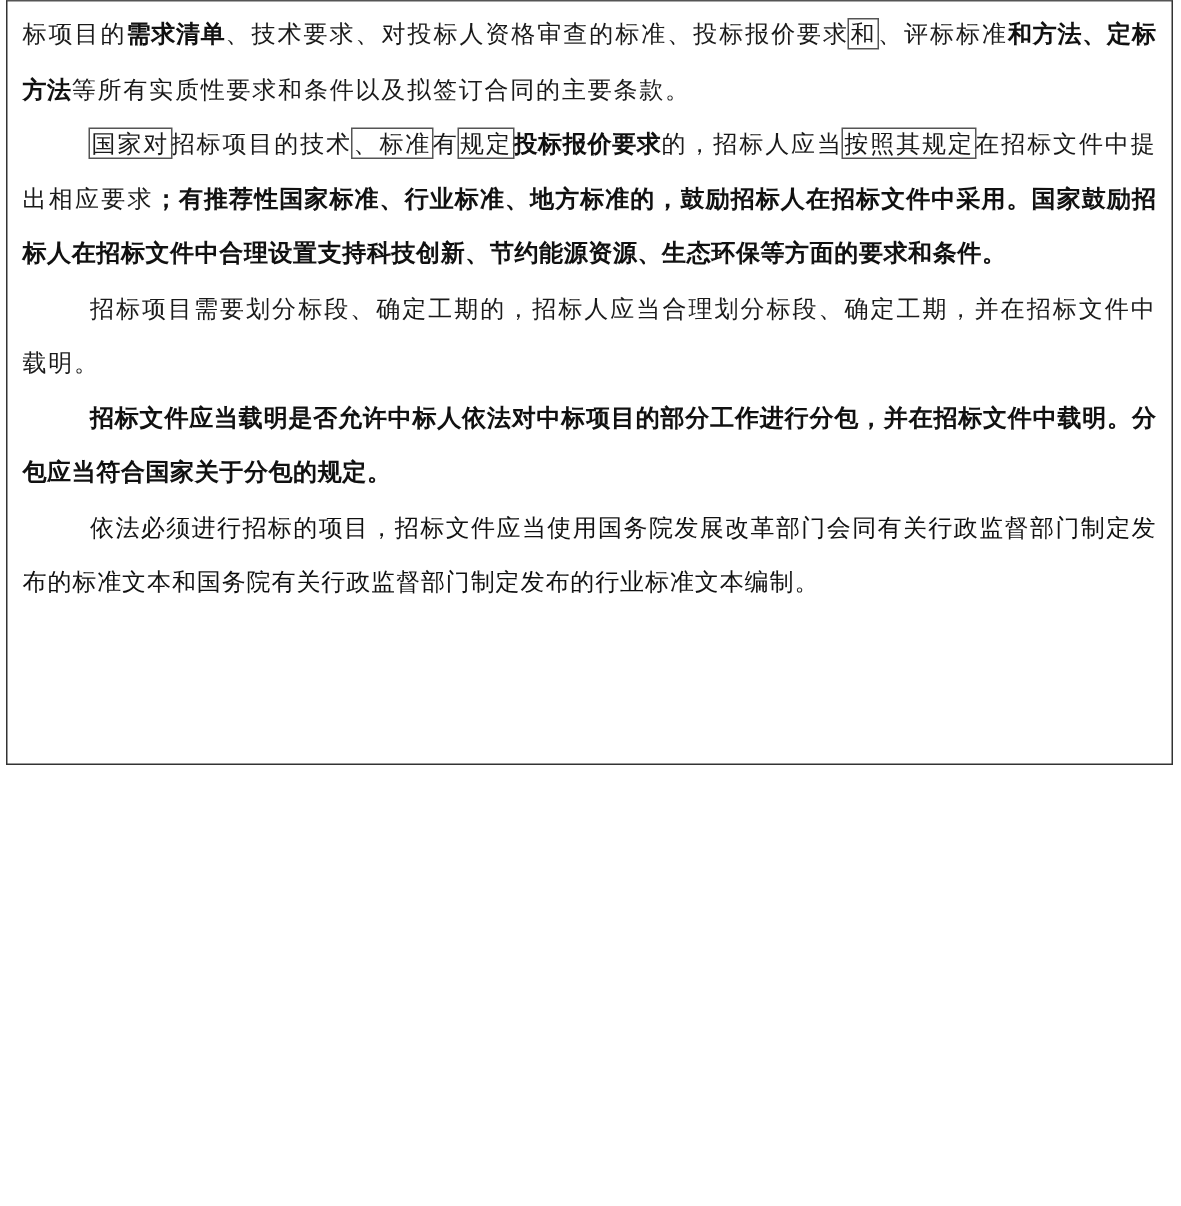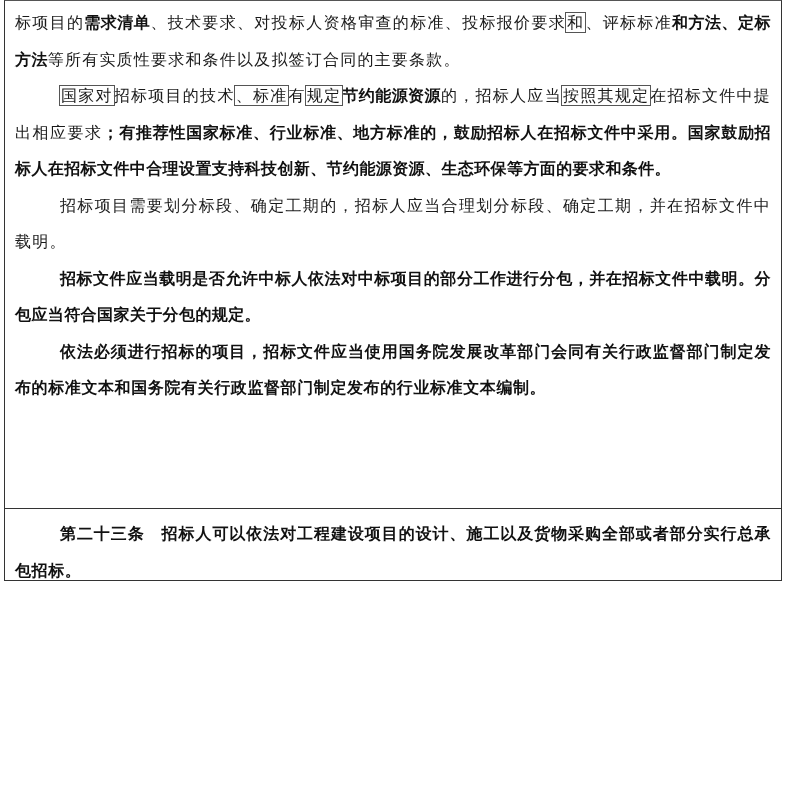--- a/index.html
+++ b/index.html
@@ -15,40 +15,37 @@
   .cell1 { height: 508px; padding-top: 4px; }
   .cell2 { height: 109px; padding-top: 6px; }
   .cell3 { height: 71px; padding-top: 7px; }
   .cell4 { height: 114px; padding-top: 7px; }
   p {
     margin: 0; font-size: 16px; line-height: 36.5px; color: #1a1a1a;
     font-family: "DejaVu Serif", "Liberation Serif", serif;
     text-align: justify; letter-spacing: 1.2px;
   }
   p.indent { text-indent: 45px; }
-  p.sans { font-family: "DejaVu Sans", "Liberation Sans", sans-serif; letter-spacing: 0.6px; color: #111; font-weight: bold; }
+  p.sans { font-family: "DejaVu Sans", "Liberation Sans", sans-serif; letter-spacing: 0.6px; color: #111; }
   .b { font-weight: bold; font-family: "DejaVu Sans", "Liberation Sans", sans-serif; letter-spacing: 0.4px; color: #111; }
   .box { outline: 1.5px solid #555; outline-offset: 0px; padding: 0 1px; }
 </style>
 </head>
 <body>
 
 <div class="doc-table">
 
   <div class="cell cell1">
     <p><span>标项目的</span><span class="b">需求清单</span><span>、技术要求、对投标人资格审查的标准、投标报价要求</span><span class="box">和</span><span>、评标标准</span><span class="b">和方法、定标方法</span><span>等所有实质性要求和条件以及拟签订合同的主要条款。</span></p>
 
-    <p class="indent"><span class="box">国家对</span><span>招标项目的技术</span><span class="box">、标准</span><span>有</span><span class="box">规定</span><span class="b">节约能源资源</span><span>的，招标人应当</span><span class="box">按照其规定</span><span>在招标文件中提出相应要求</span><span class="b">；有推荐性国家标准、行业标准、地方标准的，鼓励招标人在招标文件中采用。国家鼓励招标人在招标文件中合理设置支持科技创新、节约能源资源、生态环保等方面的要求和条件。</span></p>
+    <p class="indent"><span class="box">国家对</span><span>招标项目的技术</span><span class="box">、标准</span><span>有</span><span class="box">规定</span><span class="b">投标报价要求</span><span>的，招标人应当</span><span class="box">按照其规定</span><span>在招标文件中提出相应要求</span><span class="b">；有推荐性国家标准、行业标准、地方标准的，鼓励招标人在招标文件中采用。国家鼓励招标人在招标文件中合理设置支持科技创新、节约能源资源、生态环保等方面的要求和条件。</span></p>
 
     <p class="indent">招标项目需要划分标段、确定工期的，招标人应当合理划分标段、确定工期，并在招标文件中载明。</p>
 
     <p class="indent b">招标文件应当载明是否允许中标人依法对中标项目的部分工作进行分包，并在招标文件中载明。分包应当符合国家关于分包的规定。</p>
 
     <p class="indent sans">依法必须进行招标的项目，招标文件应当使用国务院发展改革部门会同有关行政监督部门制定发布的标准文本和国务院有关行政监督部门制定发布的行业标准文本编制。</p>
   </div>
 
 
-  <div class="cell cell3">
-    <p class="indent sans">第二十三条　招标人可以依法对工程建设项目的设计、施工以及货物采购全部或者部分实行总承包招标。</p>
-  </div>
 
 
 </div>
 
 </body></html>

